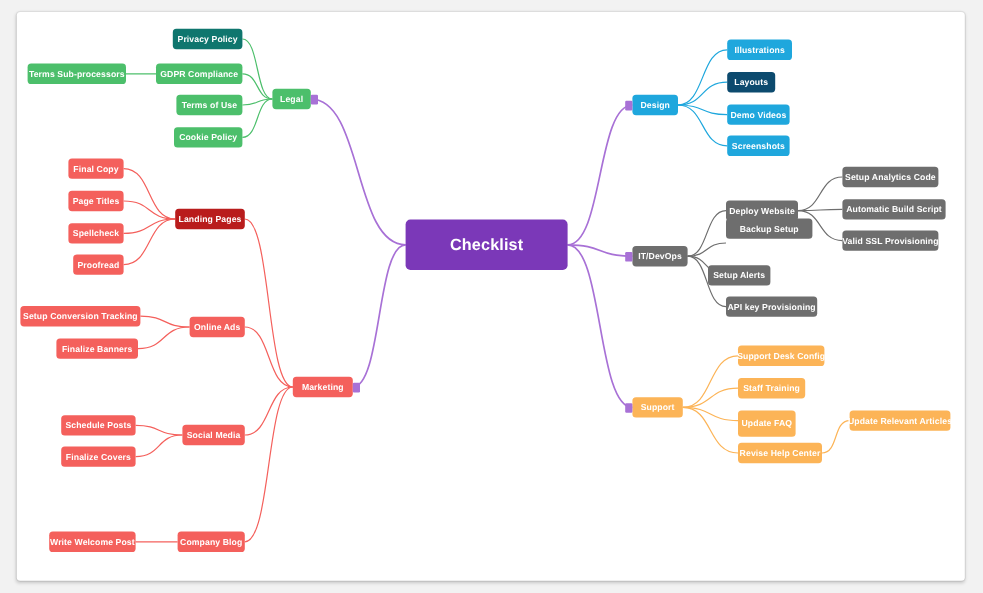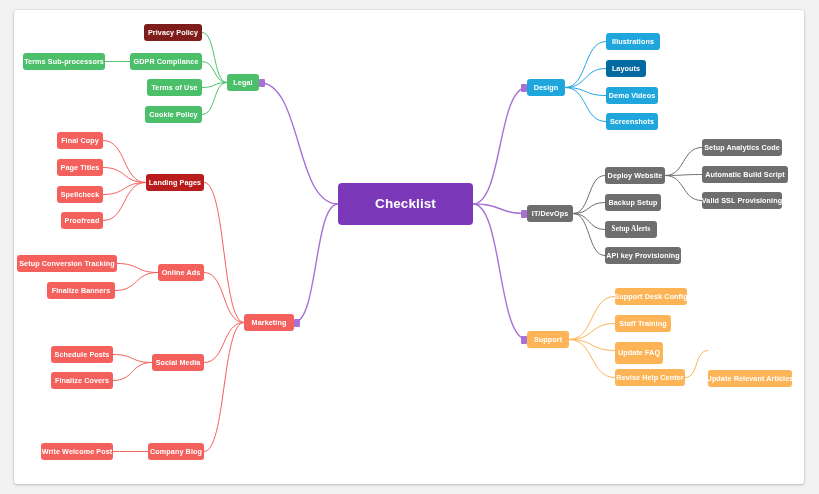--- a/index.html
+++ b/index.html
@@ -113,58 +113,58 @@
         <path d="M555,329.5 C580.3,329.5 575.7,313.5 601,313.5" fill="none" stroke="#fcb457" stroke-width="1"></path>
         <path d="M555,329.5 C580.3,329.5 575.7,340.5 601,340.5" fill="none" stroke="#fcb457" stroke-width="1"></path>
         <path d="M555,329.5 C580.3,329.5 575.7,367.5 601,367.5" fill="none" stroke="#fcb457" stroke-width="1"></path>
         <path d="M671,367.5 C685,367.5 680,340.5 694,340.5" fill="none" stroke="#fcb457" stroke-width="1"></path>
       </svg>
     <div id="nodes">
         <div class="node root" style="left: 324px; top: 173px; width: 135px; height: 42px; background: rgb(123, 56, 184);">
           <span>Checklist</span>
         </div>
         <div class="node branch" style="left: 213px; top: 64px; width: 32px; height: 17px; background: rgb(76, 191, 107);">Legal</div>
-        <div class="node leaf" style="left: 130px; top: 14px; width: 58px; height: 17px; background: #7f1d1d;">Privacy Policy</div>
+        <div class="node leaf" style="left: 130px; top: 14px; width: 58px; height: 17px; background: #0f766e;">Privacy Policy</div>
         <div class="node leaf" style="left: 116px; top: 43px; width: 72px; height: 17px; background: rgb(76, 191, 107);">GDPR Compliance</div>
         <div class="node leaf" style="left: 9px; top: 43px; width: 82px; height: 17px; background: rgb(76, 191, 107);">Terms Sub-processors</div>
         <div class="node leaf" style="left: 133px; top: 69px; width: 55px; height: 17px; background: rgb(76, 191, 107);">Terms of Use</div>
         <div class="node leaf" style="left: 131px; top: 96px; width: 57px; height: 17px; background: rgb(76, 191, 107);">Cookie Policy</div>
         <div class="node branch" style="left: 230px; top: 304px; width: 50px; height: 17px; background: rgb(244, 96, 92);">Marketing</div>
         <div class="node leaf" style="left: 132px; top: 164px; width: 58px; height: 17px; background: #b91c1c;">Landing Pages</div>
         <div class="node leaf" style="left: 43px; top: 122px; width: 46px; height: 17px; background: rgb(244, 96, 92);">Final Copy</div>
         <div class="node leaf" style="left: 43px; top: 149px; width: 46px; height: 17px; background: rgb(244, 96, 92);">Page Titles</div>
         <div class="node leaf" style="left: 43px; top: 176px; width: 46px; height: 17px; background: rgb(244, 96, 92);">Spellcheck</div>
         <div class="node leaf" style="left: 47px; top: 202px; width: 42px; height: 17px; background: rgb(244, 96, 92);">Proofread</div>
         <div class="node leaf" style="left: 144px; top: 254px; width: 46px; height: 17px; background: rgb(244, 96, 92);">Online Ads</div>
         <div class="node leaf" style="left: 3px; top: 245px; width: 100px; height: 17px; background: rgb(244, 96, 92);">Setup Conversion Tracking</div>
         <div class="node leaf" style="left: 33px; top: 272px; width: 68px; height: 17px; background: rgb(244, 96, 92);">Finalize Banners</div>
         <div class="node leaf" style="left: 138px; top: 344px; width: 52px; height: 17px; background: rgb(244, 96, 92);">Social Media</div>
         <div class="node leaf" style="left: 37px; top: 336px; width: 62px; height: 17px; background: rgb(244, 96, 92);">Schedule Posts</div>
         <div class="node leaf" style="left: 37px; top: 362px; width: 62px; height: 17px; background: rgb(244, 96, 92);">Finalize Covers</div>
         <div class="node leaf" style="left: 134px; top: 433px; width: 56px; height: 17px; background: rgb(244, 96, 92);">Company Blog</div>
         <div class="node leaf" style="left: 27px; top: 433px; width: 72px; height: 17px; background: rgb(244, 96, 92);">Write Welcome Post</div>
         <div class="node branch" style="left: 513px; top: 69px; width: 38px; height: 17px; background: rgb(31, 167, 221);">Design</div>
         <div class="node leaf" style="left: 592px; top: 23px; width: 54px; height: 17px; background: rgb(31, 167, 221);">Illustrations</div>
-        <div class="node leaf" style="left: 592px; top: 50px; width: 40px; height: 17px; background: #0369a1;">Layouts</div>
+        <div class="node leaf" style="left: 592px; top: 50px; width: 40px; height: 17px; background: #0c4a6e;">Layouts</div>
         <div class="node leaf" style="left: 592px; top: 77px; width: 52px; height: 17px; background: rgb(31, 167, 221);">Demo Videos</div>
         <div class="node leaf" style="left: 592px; top: 103px; width: 52px; height: 17px; background: rgb(31, 167, 221);">Screenshots</div>
         <div class="node branch" style="left: 513px; top: 195px; width: 46px; height: 17px; background: rgb(110, 110, 110);">IT/DevOps</div>
         <div class="node leaf" style="left: 591px; top: 157px; width: 60px; height: 17px; background: rgb(110, 110, 110);">Deploy Website</div>
         <div class="node leaf" style="left: 688px; top: 129px; width: 80px; height: 17px; background: rgb(110, 110, 110);">Setup Analytics Code</div>
         <div class="node leaf" style="left: 688px; top: 156px; width: 86px; height: 17px; background: rgb(110, 110, 110);">Automatic Build Script</div>
         <div class="node leaf" style="left: 688px; top: 182px; width: 80px; height: 17px; background: rgb(110, 110, 110);">Valid SSL Provisioning</div>
-        <div class="node leaf" style="left: 591px; top: 184px; width: 56px; height: 17px; background: rgb(110, 110, 110);">Backup Setup</div>
-        <div class="node leaf" style="left: 591px; top: 211px; width: 52px; height: 17px; background: rgb(110, 110, 110); font-family: Liberation Serif, serif;">Setup Alerts</div>
+        <div class="node leaf" style="left: 591px; top: 172px; width: 72px; height: 17px; background: rgb(110, 110, 110);">Backup Setup</div>
+        <div class="node leaf" style="left: 576px; top: 211px; width: 52px; height: 17px; background: rgb(110, 110, 110);">Setup Alerts</div>
         <div class="node leaf" style="left: 591px; top: 237px; width: 76px; height: 17px; background: rgb(110, 110, 110);">API key Provisioning</div>
         <div class="node branch" style="left: 513px; top: 321px; width: 42px; height: 17px; background: rgb(252, 180, 87);">Support</div>
         <div class="node leaf" style="left: 601px; top: 278px; width: 72px; height: 17px; background: rgb(252, 180, 87);">Support Desk Config</div>
         <div class="node leaf" style="left: 601px; top: 305px; width: 56px; height: 17px; background: rgb(252, 180, 87);">Staff Training</div>
         <div class="node leaf" style="left: 601px; top: 332px; width: 48px; height: 22px; background: rgb(252, 180, 87);">Update FAQ</div>
         <div class="node leaf" style="left: 601px; top: 359px; width: 70px; height: 17px; background: rgb(252, 180, 87);">Revise Help Center</div>
-        <div class="node leaf" style="left: 694px; top: 332px; width: 84px; height: 17px; background: rgb(252, 180, 87); margin-top: 28px;">Update Relevant Articles</div>
+        <div class="node leaf" style="left: 694px; top: 332px; width: 84px; height: 17px; background: rgb(252, 180, 87);">Update Relevant Articles</div>
         <div class="conn" style="left: 245px; top: 69px; background: rgb(168, 113, 214);"></div>
         <div class="conn" style="left: 280px; top: 309px; background: rgb(168, 113, 214);"></div>
         <div class="conn" style="left: 507px; top: 74px; background: rgb(168, 113, 214);"></div>
         <div class="conn" style="left: 507px; top: 200px; background: rgb(168, 113, 214);"></div>
         <div class="conn" style="left: 507px; top: 326px; background: rgb(168, 113, 214);"></div>
       </div>
   </div>
 </div>
 
 </body></html>

